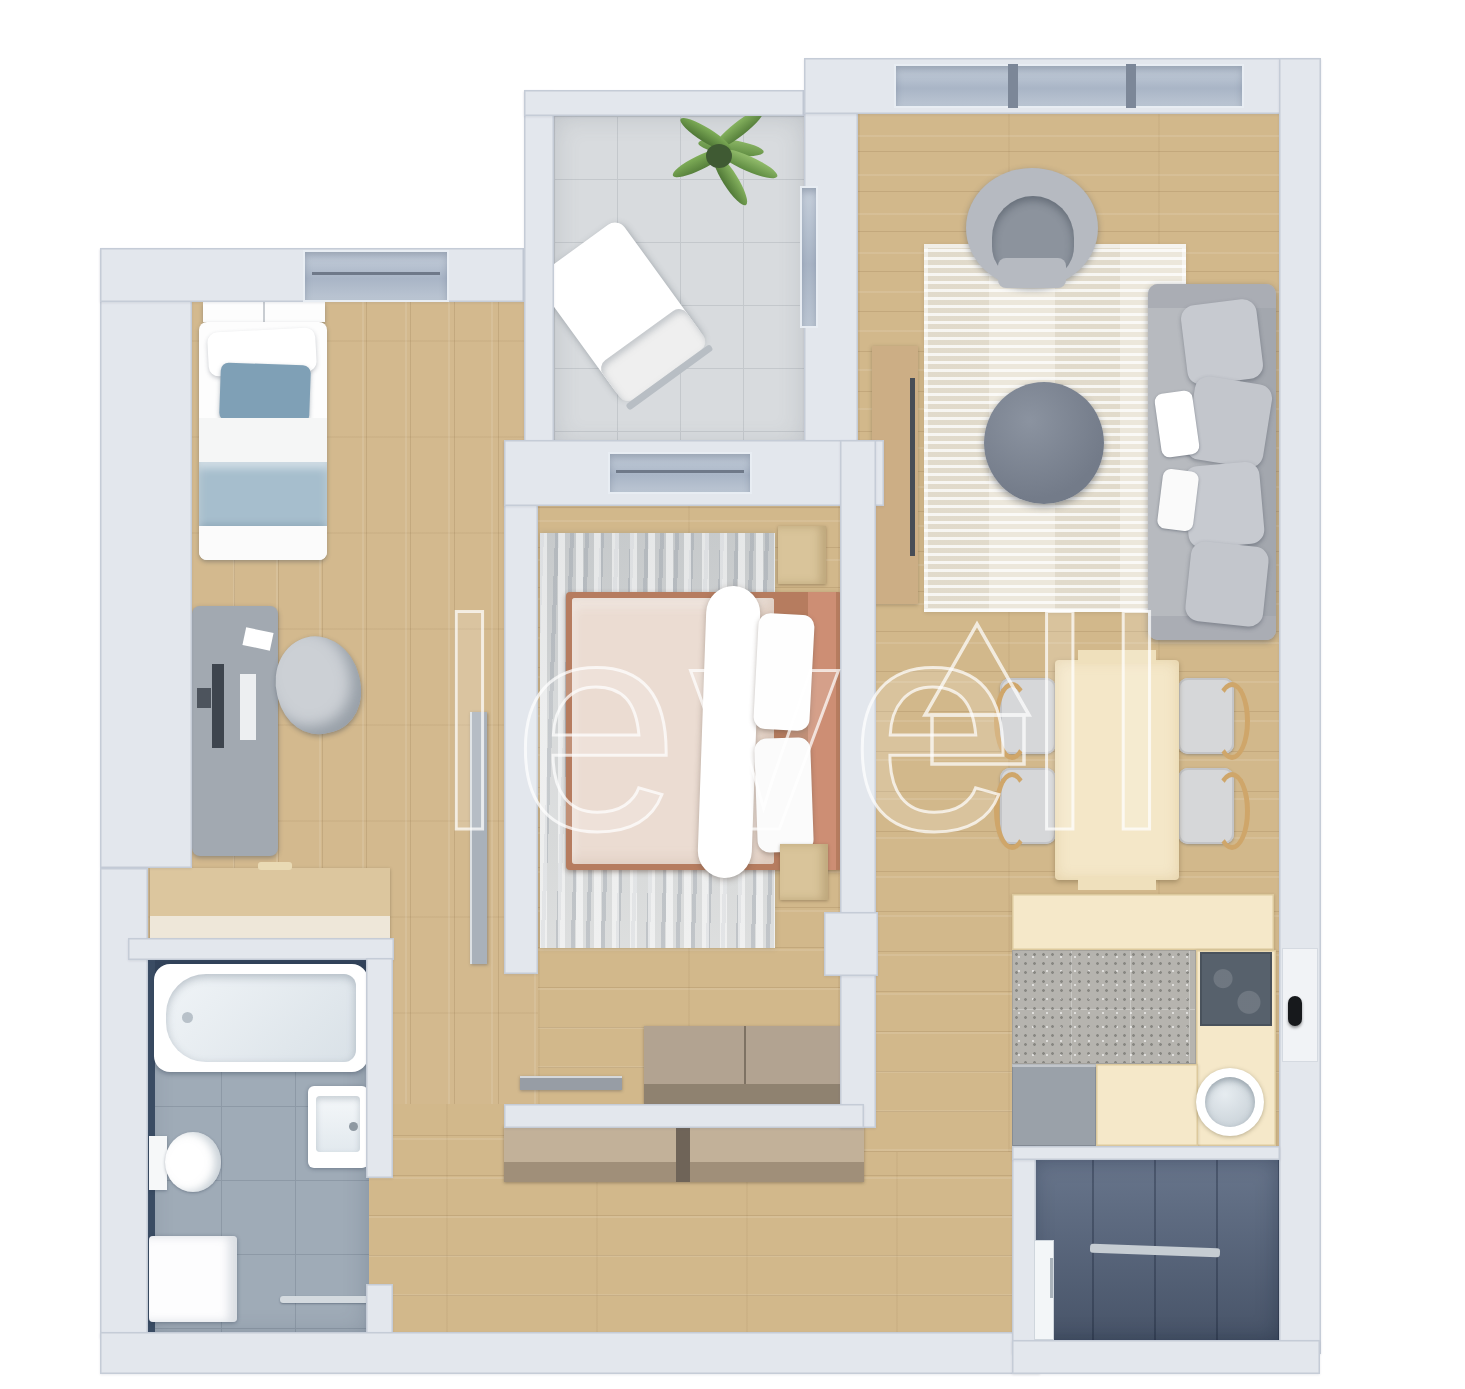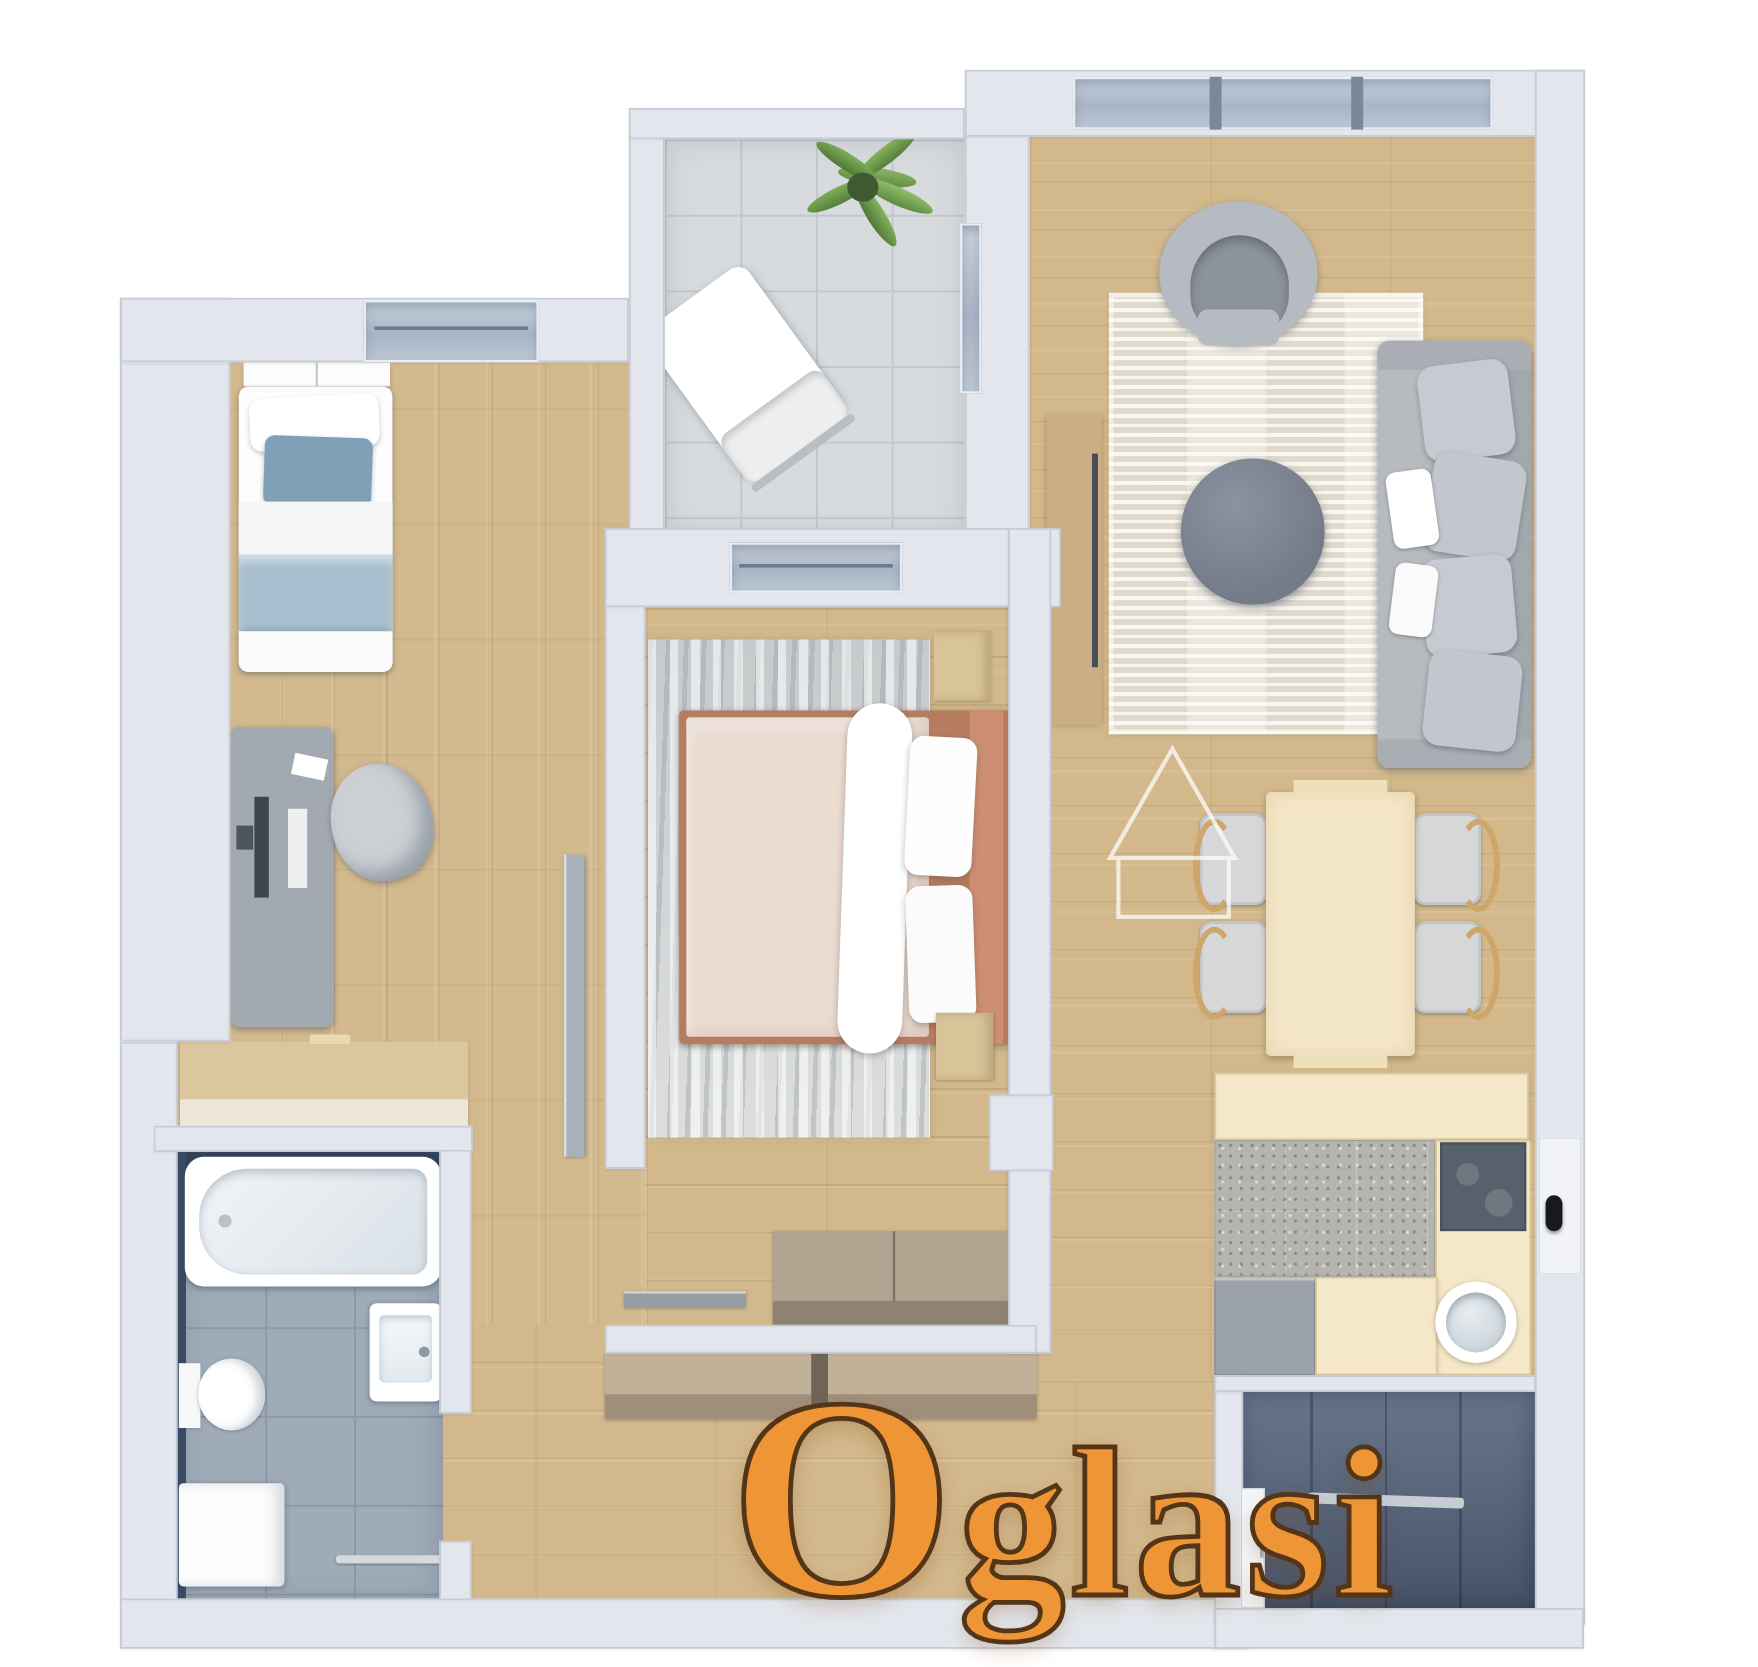--- a/index.html
+++ b/index.html
@@ -189,21 +189,21 @@
   <div class="abs" style="left:1008px;top:64px;width:10px;height:44px;background:#7c8798;"></div>
   <div class="abs" style="left:1126px;top:64px;width:10px;height:44px;background:#7c8798;"></div>
   <div class="abs glass" style="left:800px;top:186px;width:18px;height:142px;"></div>
   <div class="abs" style="left:470px;top:712px;width:17px;height:252px;background:#a9b1ba;box-shadow:inset 2px 0 0 rgba(255,255,255,.6), 1px 1px 3px rgba(60,70,85,.4);"></div>
   <div class="abs" style="left:1282px;top:948px;width:36px;height:114px;background:#f1f3f6;box-shadow:inset 0 0 0 1px #d5dae1;"></div>
   <div class="abs" style="left:1288px;top:996px;width:14px;height:30px;background:#17191c;border-radius:7px;box-shadow:0 2px 3px rgba(0,0,0,.4);"></div>
   <div class="abs" style="left:1034px;top:1240px;width:20px;height:100px;background:#f3f6f8;box-shadow:inset 0 0 0 1px #cfd6dd;"></div>
   <div class="abs" style="left:1050px;top:1258px;width:3px;height:40px;background:#aab3bb;"></div>
   <div class="abs" style="left:1090px;top:1246px;width:130px;height:9px;background:#c6cdd3;border-radius:3px;transform:rotate(2deg);"></div>
 
+  <div class="abs wm-text" style="left:436px;top:575px;width:600px;height:320px;">levell</div>
   <svg class="abs" style="left:922px;top:618px;opacity:.72;" width="112" height="152" viewBox="0 0 112 152">
     <polygon points="55,6 3,97 107,97" fill="none" stroke="#ffffff" stroke-width="3.5"></polygon>
     <rect x="10" y="97" width="92" height="49" fill="none" stroke="#ffffff" stroke-width="3.5"></rect>
   </svg>
   <div class="abs og" style="left:608px;top:1128px;width:860px;height:230px;">
-    <span class="og-word">Oglasi</span>
   </div>
 
 </div>
 
 </body></html>

